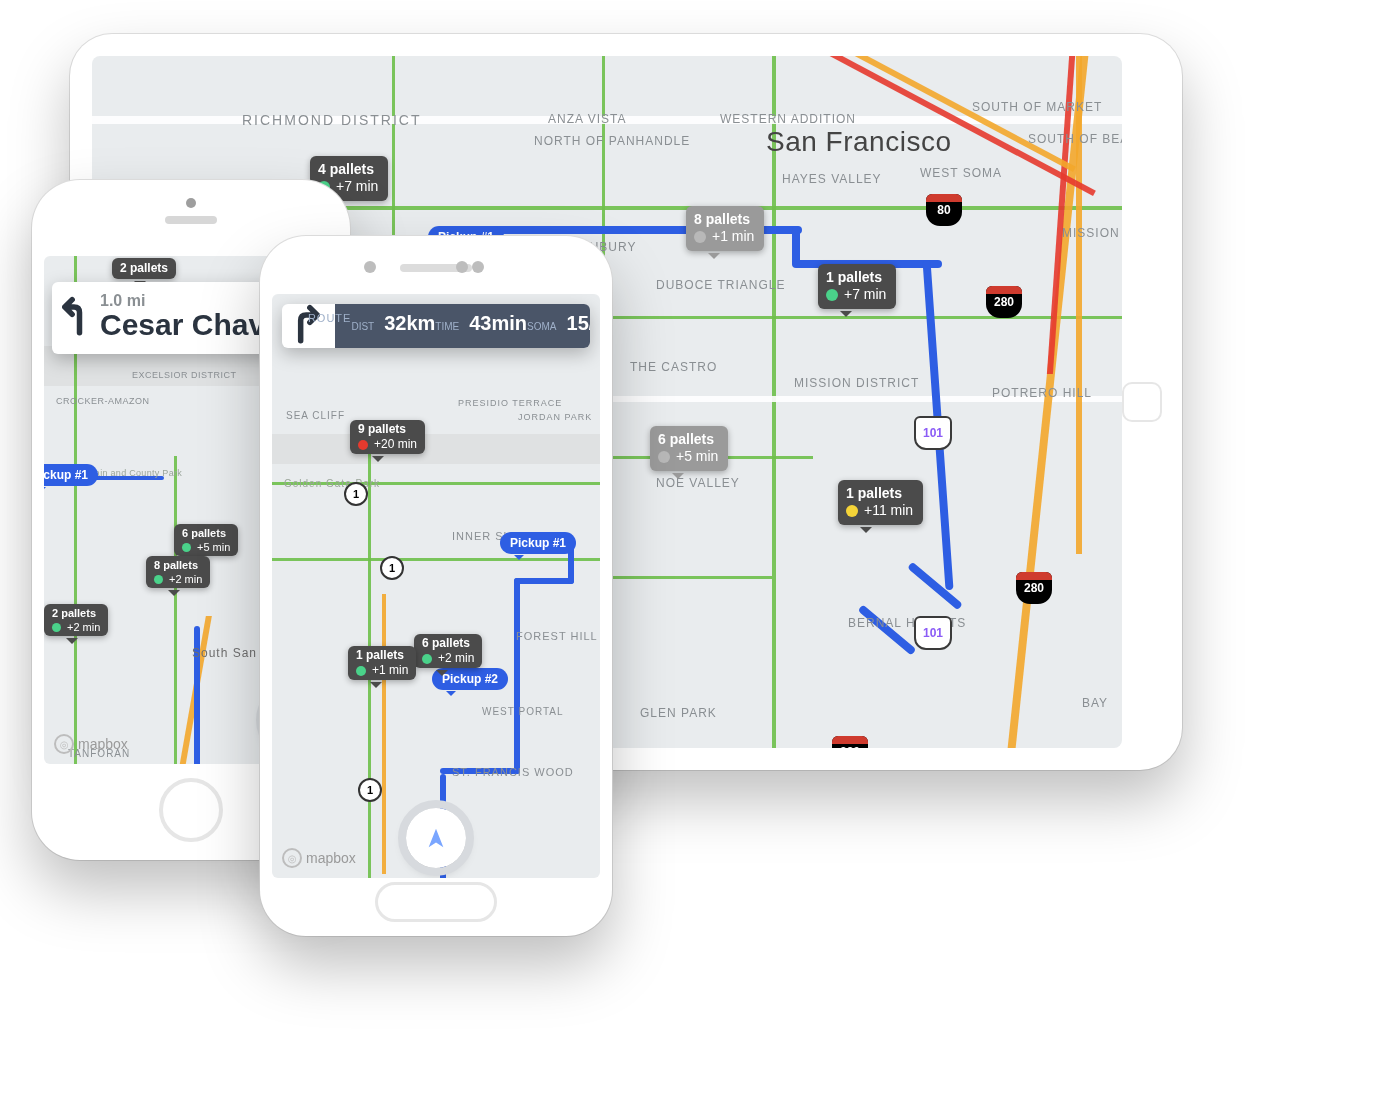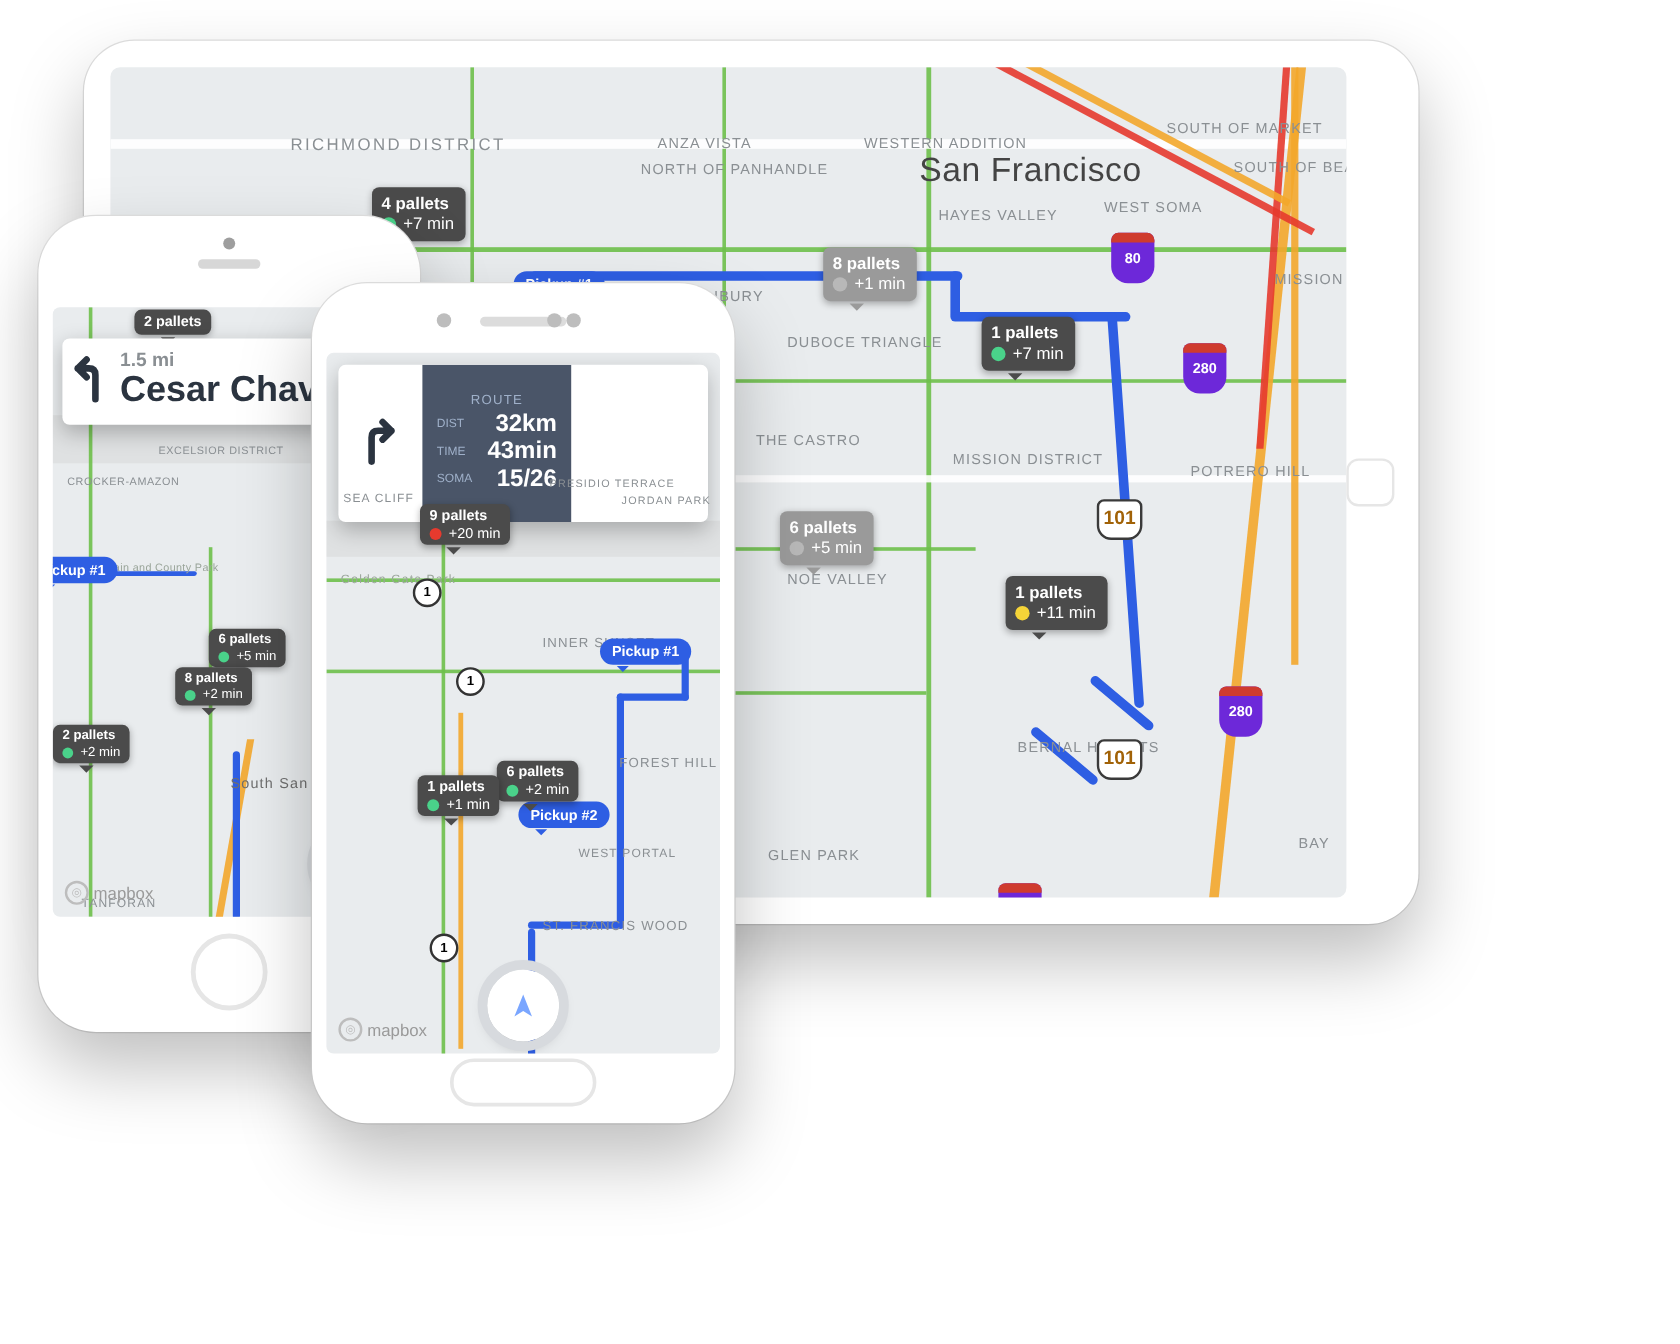--- a/index.html
+++ b/index.html
@@ -33,21 +33,21 @@
   
   .pickup{position:absolute;background:#2e5ee3;color:#fff;font-size:12px;font-weight:700;padding:4px 10px;border-radius:12px}
   .pickup::after{content:"";position:absolute;left:14px;bottom:-6px;border:5px solid transparent;border-top-color:#2e5ee3;border-bottom:none}
 
   
   .dircard{position:absolute;background:#fff;border-radius:6px;box-shadow:0 6px 18px rgba(0,0,0,.25);display:flex;align-items:stretch;overflow:hidden}
   .dircard .arrowcell{width:70px;display:flex;align-items:center;justify-content:center}
   .dircard .txtcell{padding:10px 18px 12px 4px}
   .dircard .dist{font-size:16px;color:#8a8f93;font-weight:600}
   .dircard .street{font-size:30px;color:#2b3440;font-weight:700;margin-top:-2px;white-space:nowrap}
-  .dircard .side{background:#4a5568;color:#d0d7e2;padding:24px 12px;min-width:100px;display:flex;flex-direction:column;justify-content:center}
+  .dircard .side{background:#4a5568;color:#d0d7e2;padding:8px 12px;min-width:100px;display:flex;flex-direction:row;justify-content:center}
   .side .hdr{text-align:center;font-size:11px;letter-spacing:1px;color:#9fb0c9;margin-bottom:2px}
   .side .r{display:flex;justify-content:space-between;gap:10px;font-size:14px}
   .side .r .k{font-size:10px;color:#9fb0c9;align-self:center}
   .side .r .v{color:#fff;font-weight:700;font-size:20px}
 
   .arrow-svg{width:44px;height:44px}
 
   
   .tablet{position:absolute;left:70px;top:34px;width:1112px;height:736px;background:#fff;border-radius:42px;box-shadow:0 30px 60px rgba(0,0,0,.25),0 0 0 1px #e3e3e3}
   .tablet .screen{position:absolute;left:22px;top:22px;right:60px;bottom:22px;border-radius:8px;overflow:hidden}
@@ -69,22 +69,22 @@
   .android .cam3{left:212px}
   .android .navbtn{position:absolute;left:50%;bottom:14px;width:116px;height:34px;border:3px solid #e6e6e6;border-radius:20px;transform:translateX(-50%)}
 
   
   .fab{position:absolute;width:60px;height:60px;background:#fff;border-radius:50%;box-shadow:0 4px 12px rgba(0,0,0,.25);display:flex;align-items:center;justify-content:center}
   .fab::before{content:"";position:absolute;inset:-8px;border:8px solid #d7dade;border-radius:50%}
 
   .mapbox-attr{position:absolute;left:10px;bottom:10px;font-size:14px;color:#9a9a9a;display:flex;align-items:center;gap:4px}
   .mapbox-attr .ico{width:16px;height:16px;border:2px solid #bdbdbd;border-radius:50%;display:inline-flex;align-items:center;justify-content:center;font-size:10px;color:#bdbdbd}
 
-  .hwy{position:absolute;width:34px;height:30px;background:#fff;border:2px solid #3a3a3a;border-radius:6px 6px 12px 12px;font-size:16px;font-weight:700;display:flex;align-items:center;justify-content:center;color:#a16207}
-  .ishield{position:absolute;width:36px;height:42px;background:#6d28d9;border-radius:6px 6px 14px 14px;display:flex;align-items:center;justify-content:center;font-size:12px;font-weight:700;color:#fff}
+  .hwy{position:absolute;width:34px;height:30px;background:#fff;border:2px solid #3a3a3a;border-radius:6px 6px 12px 12px;font-size:12px;font-weight:700;display:flex;align-items:center;justify-content:center;color:#8b5cf6}
+  .ishield{position:absolute;width:36px;height:32px;background:#000000;border-radius:6px 6px 14px 14px;display:flex;align-items:center;justify-content:center;font-size:12px;font-weight:700;color:#fff}
   .ishield::before{content:"";position:absolute;top:0;left:0;right:0;height:8px;background:#cf3b2e;border-radius:6px 6px 0 0}
   .rtnum{position:absolute;width:20px;height:20px;background:#fff;border:2px solid #333;border-radius:50%;font-size:11px;font-weight:700;display:flex;align-items:center;justify-content:center}
 </style>
 </head>
 <body>
 
 <div class="stage">
 
   <div class="tablet">
     <div class="screen map-bg">
@@ -204,21 +204,21 @@
         <div class="pt" style="font-size:12px">2 pallets</div>
       </div>
 
       <div class="dircard" style="left:8px;top:26px;width:260px">
         <div class="arrowcell">
           <svg class="arrow-svg" viewBox="0 0 48 48">
               <path d="M30 40 V18 Q30 12 24 12 H14 M14 12 l8 -8 M14 12 l8 8" fill="none" stroke="#2b3440" stroke-width="6" stroke-linecap="round" stroke-linejoin="round"></path>
             </svg>
         </div>
         <div class="txtcell">
-          <div class="dist">1.5 mi</div>
+          <div class="dist">1.0 mi</div>
           <div class="street">Cesar Chaves</div>
         </div>
       </div>
 
       <div class="district sm" style="left:88px;top:114px;font-size:9px;letter-spacing:.5px">EXCELSIOR DISTRICT</div>
       <div class="district sm" style="left:12px;top:140px;font-size:9px;letter-spacing:.5px">CROCKER-AMAZON</div>
       <div class="district sm" style="left:24px;top:492px;font-size:10px">TANFORAN</div>
       <div class="district sm" style="left:148px;top:390px;font-size:12px;text-transform:none;color:#6f6f6f">South San Francisco</div>
       <div class="district sm" style="left:-4px;top:212px;font-size:9px;letter-spacing:.3px;text-transform:none;color:#9aa59a">Bruno Mountain and County Park</div>
 

